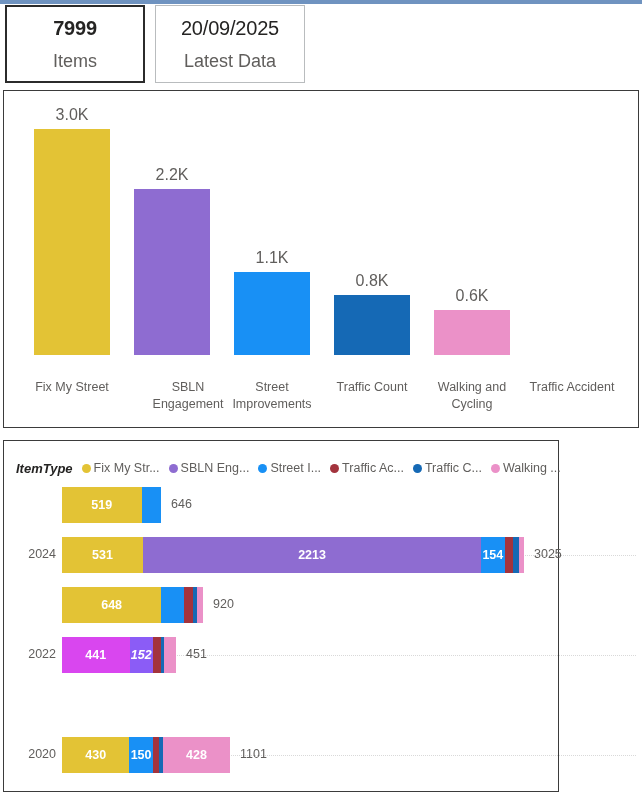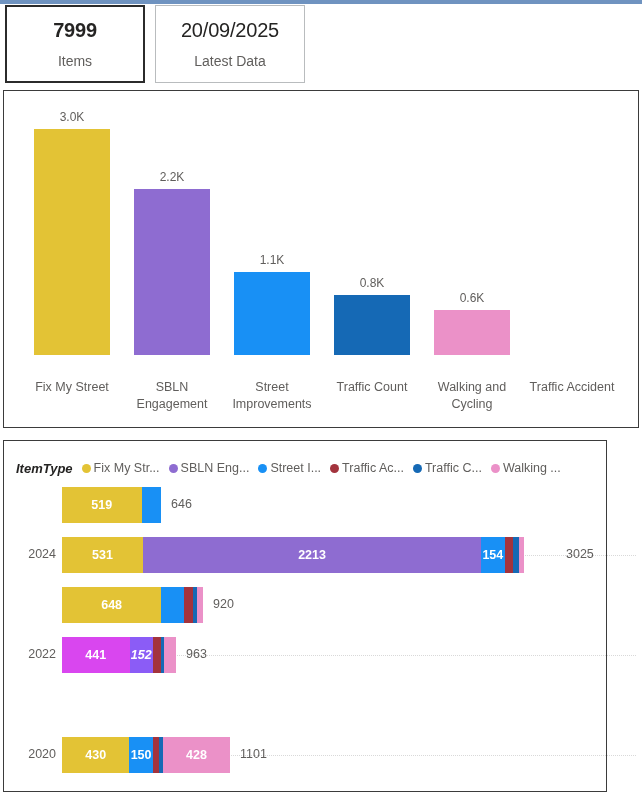--- a/index.html
+++ b/index.html
@@ -49,34 +49,34 @@
   .card-value {
     font-size: 20px;
     color: #252423;
     letter-spacing: -0.2px;
     line-height: 1;
     margin-bottom: 14px;
   }
   #card-items .card-value { font-weight: bold; }
   #card-latest .card-value { font-weight: normal; }
   .card-label {
-    font-size: 14px;
+    font-size: 18px;
     color: #605e5c;
     line-height: 1;
   }
 
   
   .panel {
     position: absolute;
     background: #ffffff;
     border: 1px solid #3b3b3b;
     box-sizing: border-box;
   }
   #panel-bar   { left: 3px; top: 90px;  width: 636px; height: 338px; }
-  #panel-stack { left: 3px; top: 440px; width: 604px; height: 352px; }
+  #panel-stack { left: 3px; top: 440px; width: 556px; height: 352px; }
 
   
   #colchart {
     position: absolute;
     left: 0; top: 0; right: 0; bottom: 0;
   }
   .col-plot {
     position: absolute;
     left: 18px; top: 16px;
     width: 600px; height: 248px;
@@ -90,21 +90,21 @@
   .col-bar {
     position: absolute;
     left: 0; right: 0; bottom: 0;
     width: 76px;
     margin: 0 auto;
   }
   .col-dlabel {
     position: absolute;
     left: 0; right: 0;
     text-align: center;
-    font-size: 12px;
+    font-size: 16px;
     color: #605e5c;
     white-space: nowrap;
   }
   .col-cat {
     position: absolute;
     top: 272px;
     width: 100px;
     text-align: center;
     font-size: 12.5px;
     color: #605e5c;
@@ -218,21 +218,21 @@
       <div class="col-plot" id="col-plot">
           <div class="col-group" style="left: 0px; width: 100px;">
             <div class="col-dlabel" style="bottom: 231px;">3.0K</div>
             <div class="col-bar" style="height: 226px; background: rgb(227, 195, 53);"></div>
           </div>
           <div class="col-cat" style="left: 0px;">Fix My Street</div>
           <div class="col-group" style="left: 100px; width: 100px;">
             <div class="col-dlabel" style="bottom: 171px;">2.2K</div>
             <div class="col-bar" style="height: 166px; background: rgb(142, 108, 209);"></div>
           </div>
-          <div class="col-cat" style="left: 100px;">SBLN Engagement</div>
+          <div class="col-cat" style="left: 116px;">SBLN Engagement</div>
           <div class="col-group" style="left: 200px; width: 100px;">
             <div class="col-dlabel" style="bottom: 88px;">1.1K</div>
             <div class="col-bar" style="height: 83px; background: rgb(24, 144, 245);"></div>
           </div>
           <div class="col-cat" style="left: 200px;">Street Improvements</div>
           <div class="col-group" style="left: 300px; width: 100px; text-decoration: underline;">
             <div class="col-dlabel" style="bottom: 65px;">0.8K</div>
             <div class="col-bar" style="height: 60px; background: rgb(21, 105, 181);"></div>
           </div>
           <div class="col-cat" style="left: 300px;">Traffic Count</div>
@@ -296,21 +296,21 @@
             <div class="seg" style="flex: 2213 0 0px; background: rgb(142, 108, 209);">
               <span class="seg-label">2213</span>
             </div>
             <div class="seg" style="flex: 154 0 0px; background: rgb(24, 144, 245);">
               <span class="seg-label">154</span>
             </div>
             <div class="seg" style="flex: 58 0 0px; background: rgb(163, 51, 61);"></div>
             <div class="seg" style="flex: 35 0 0px; background: rgb(21, 105, 181);"></div>
             <div class="seg" style="flex: 34 0 0px; background: rgb(235, 145, 200);"></div>
           </div>
-          <div class="stotal" style="left: 530px; top: 10px; margin-left: 32px;">3025</div>
+          <div class="stotal" style="left: 530px; top: 10px;">3025</div>
         </div>
         <div class="srow" style="top: 104px; height: 50px;">
           <div class="sbar" style="top: 0px; height: 36px; width: 141px;">
             <div class="seg" style="flex: 648 0 0px; background: rgb(227, 195, 53);">
               <span class="seg-label">648</span>
             </div>
             <div class="seg" style="flex: 150 0 0px; background: rgb(24, 144, 245);"></div>
             <div class="seg" style="flex: 56 0 0px; background: rgb(163, 51, 61);"></div>
             <div class="seg" style="flex: 26 0 0px; background: rgb(21, 105, 181);"></div>
             <div class="seg" style="flex: 40 0 0px; background: rgb(235, 145, 200);"></div>
@@ -324,21 +324,21 @@
             <div class="seg" style="flex: 441 0 0px; background: #d946ef;">
               <span class="seg-label">441</span>
             </div>
             <div class="seg" style="flex: 152 0 0px; background: #8b5cf6; font-style: italic;">
               <span class="seg-label">152</span>
             </div>
             <div class="seg" style="flex: 51 0 0px; background: rgb(163, 51, 61);"></div>
             <div class="seg" style="flex: 24 0 0px; background: rgb(21, 105, 181);"></div>
             <div class="seg" style="flex: 76 0 0px; background: rgb(235, 145, 200);"></div>
           </div>
-          <div class="stotal" style="left: 182px; top: 10px;">963</div>
+          <div class="stotal" style="left: 182px; top: 10px;">451</div>
         </div>
         <div class="srow" style="top: 254px; height: 50px;">
           <div class="gridline" style="top: 18px;"></div>
           <div class="srow-label" style="top: 10px;">2020</div>
           <div class="sbar" style="top: 0px; height: 36px; width: 168px;">
             <div class="seg" style="flex: 430 0 0px; background: rgb(227, 195, 53);">
               <span class="seg-label">430</span>
             </div>
             <div class="seg" style="flex: 150 0 0px; background: rgb(24, 144, 245);">
               <span class="seg-label">150</span>

